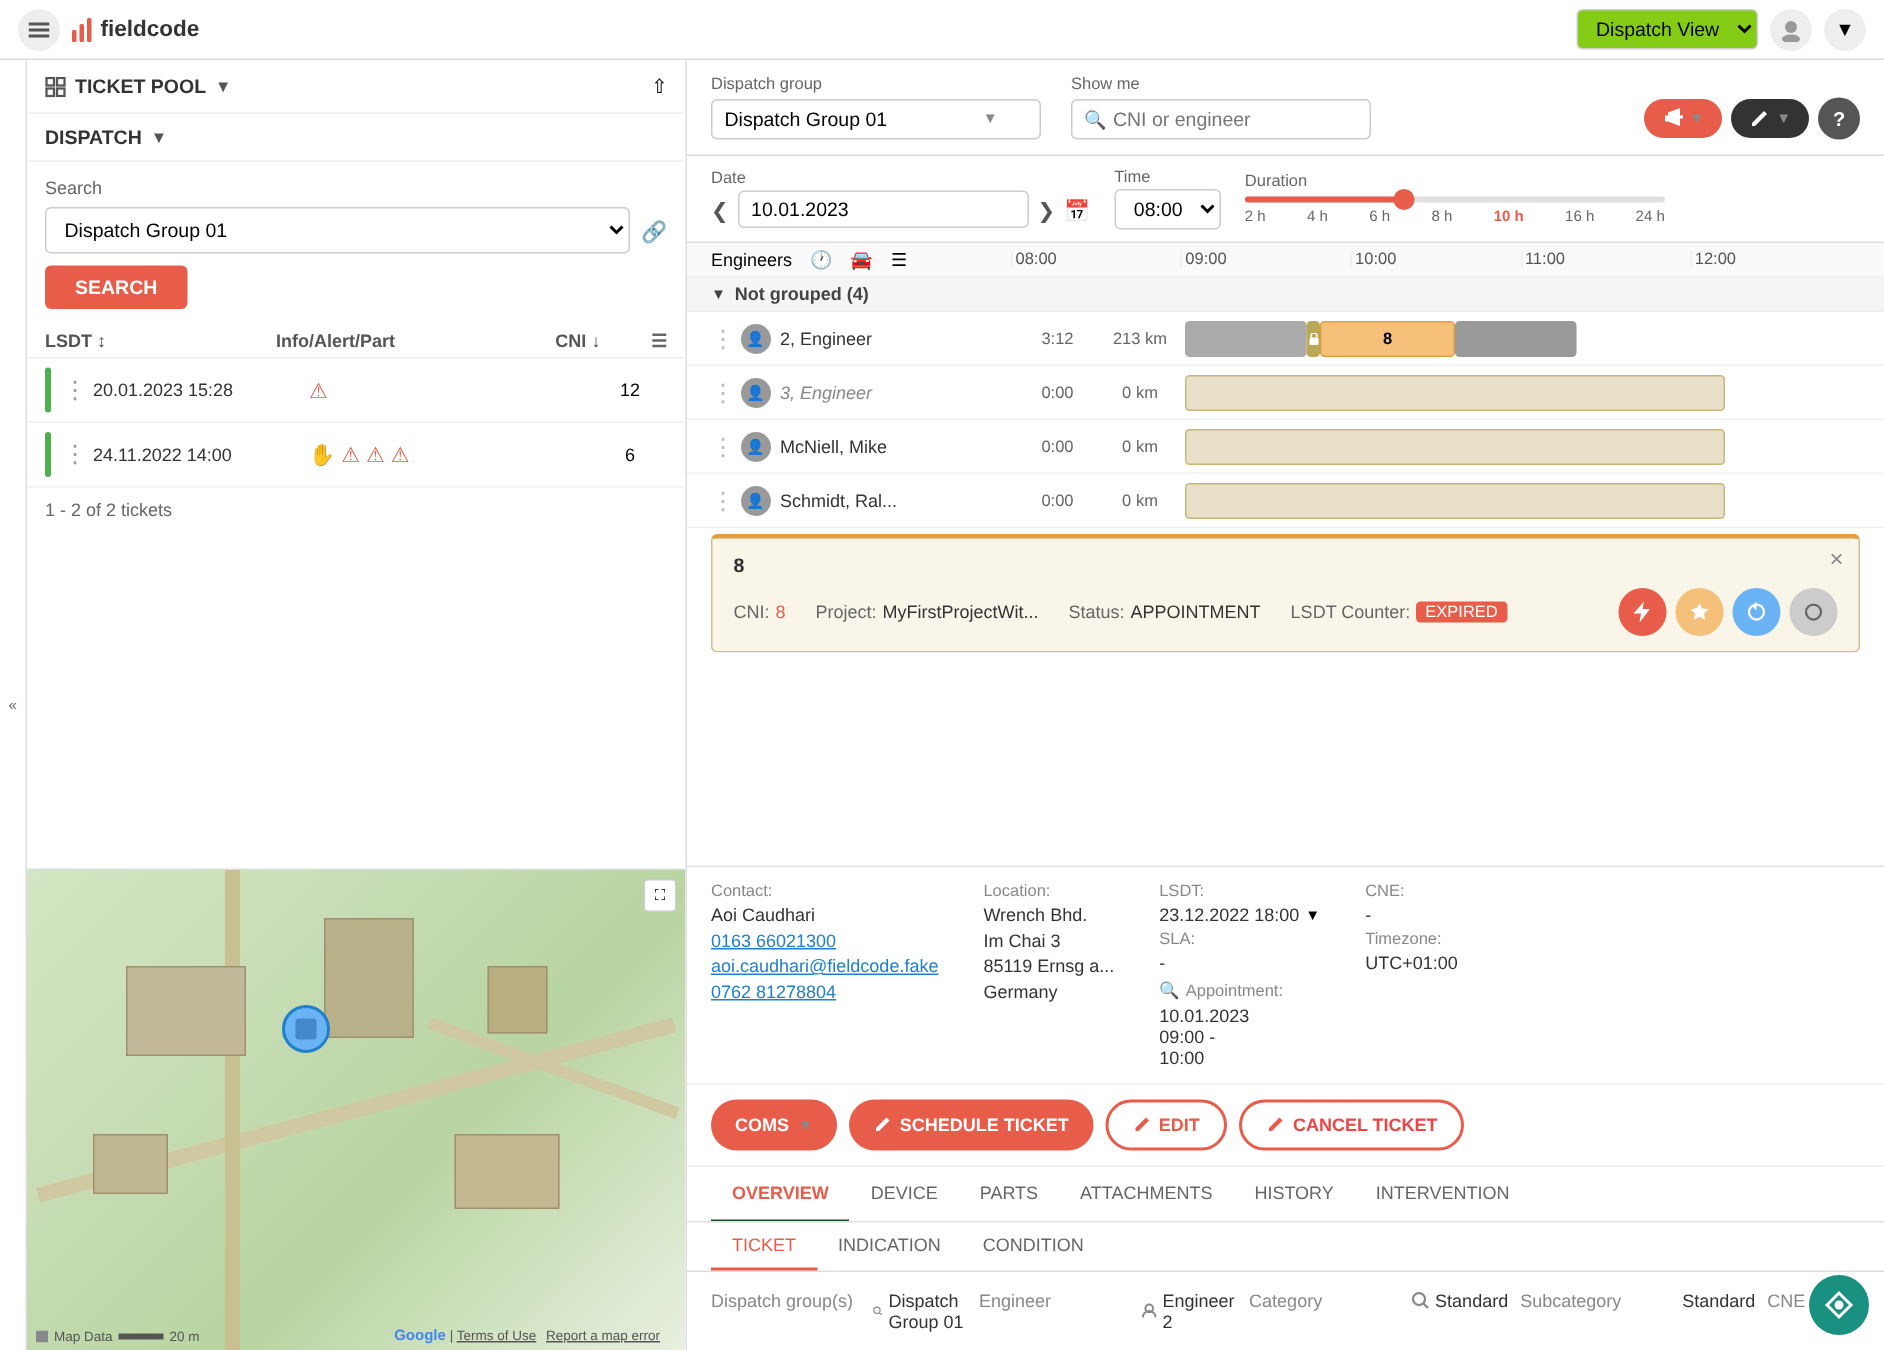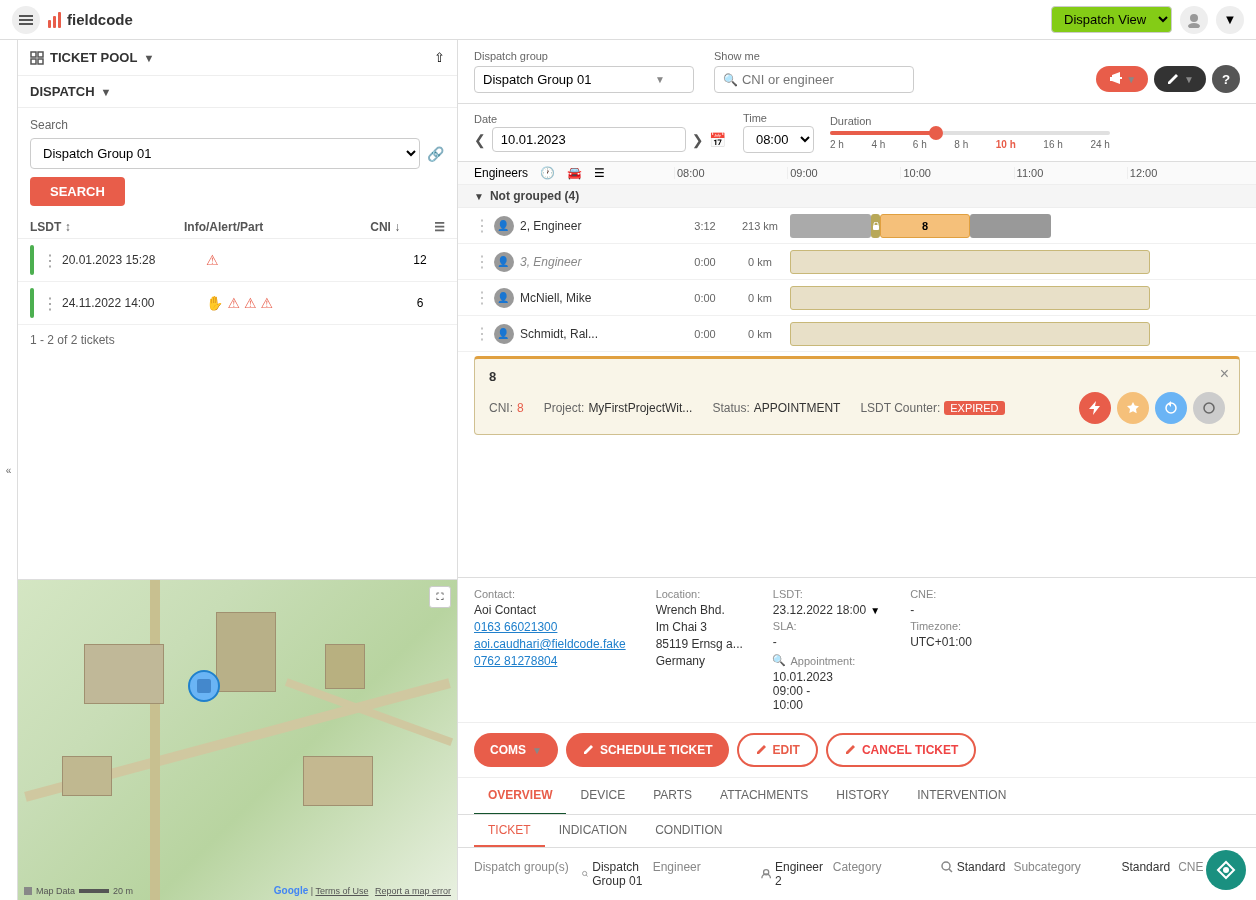--- a/index.html
+++ b/index.html
@@ -209,21 +209,21 @@
       align-items: center;
       justify-content: center;
       font-size: 14px;
       color: #fff;
       cursor: pointer;
     }
     .map-footer {
       position: absolute;
       bottom: 4px;
       left: 0;
-      right: 0;
+      right: 11px;
       display: flex;
       align-items: center;
       justify-content: space-between;
       padding: 0 6px;
       font-size: 9px;
       color: #555;
     }
     .map-footer-left { display: flex; align-items: center; gap: 4px; }
     .map-scale-bar {
       width: 30px;
@@ -1039,21 +1039,21 @@
         </div>
       </div>
 
     </div>
 
     <div class="ticket-detail-panel">
 
       <div class="detail-contact-row">
         <div class="detail-section">
           <span class="detail-label">Contact:</span>
-          <span class="detail-value">Aoi Contact</span>
+          <span class="detail-value">Aoi Caudhari</span>
           <span class="detail-link">0163 66021300</span>
           <span class="detail-link">aoi.caudhari@fieldcode.fake</span>
           <span class="detail-link">0762 81278804</span>
         </div>
         <div class="detail-section">
           <span class="detail-label">Location:</span>
           <span class="detail-value">Wrench Bhd.</span>
           <span class="detail-value">Im Chai 3</span>
           <span class="detail-value">85119 Ernsg a...</span>
           <span class="detail-value">Germany</span>

